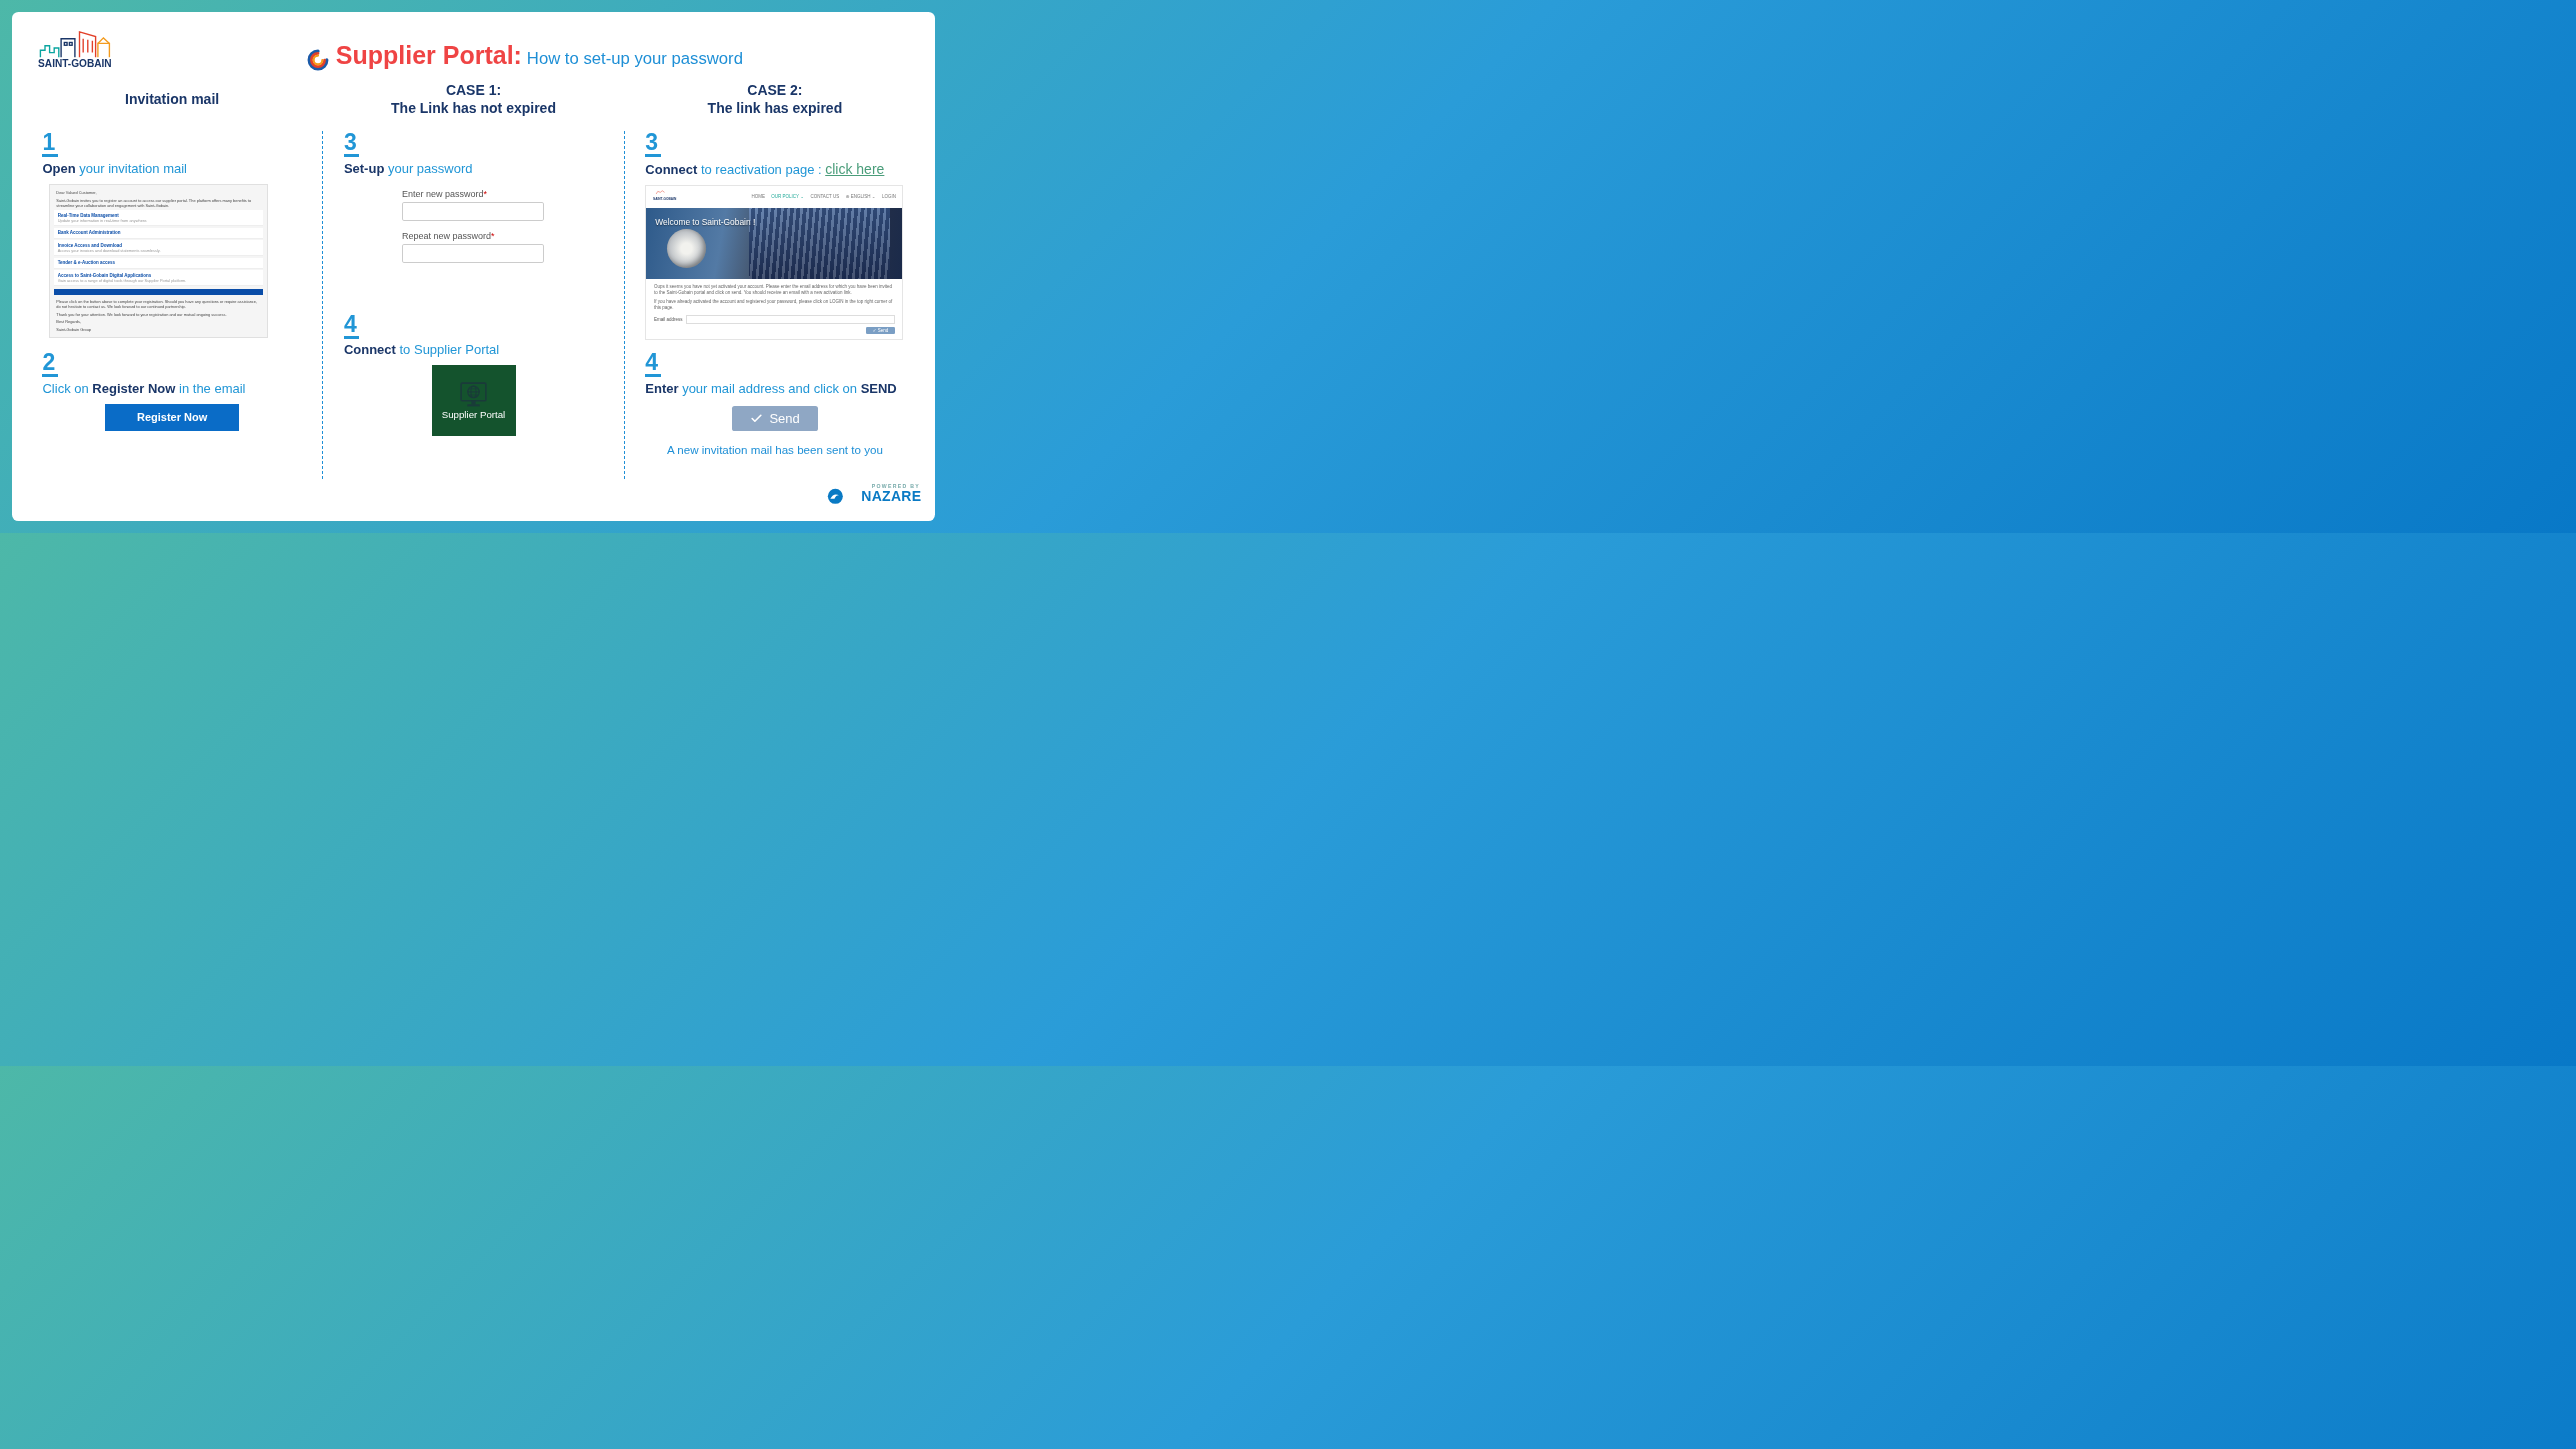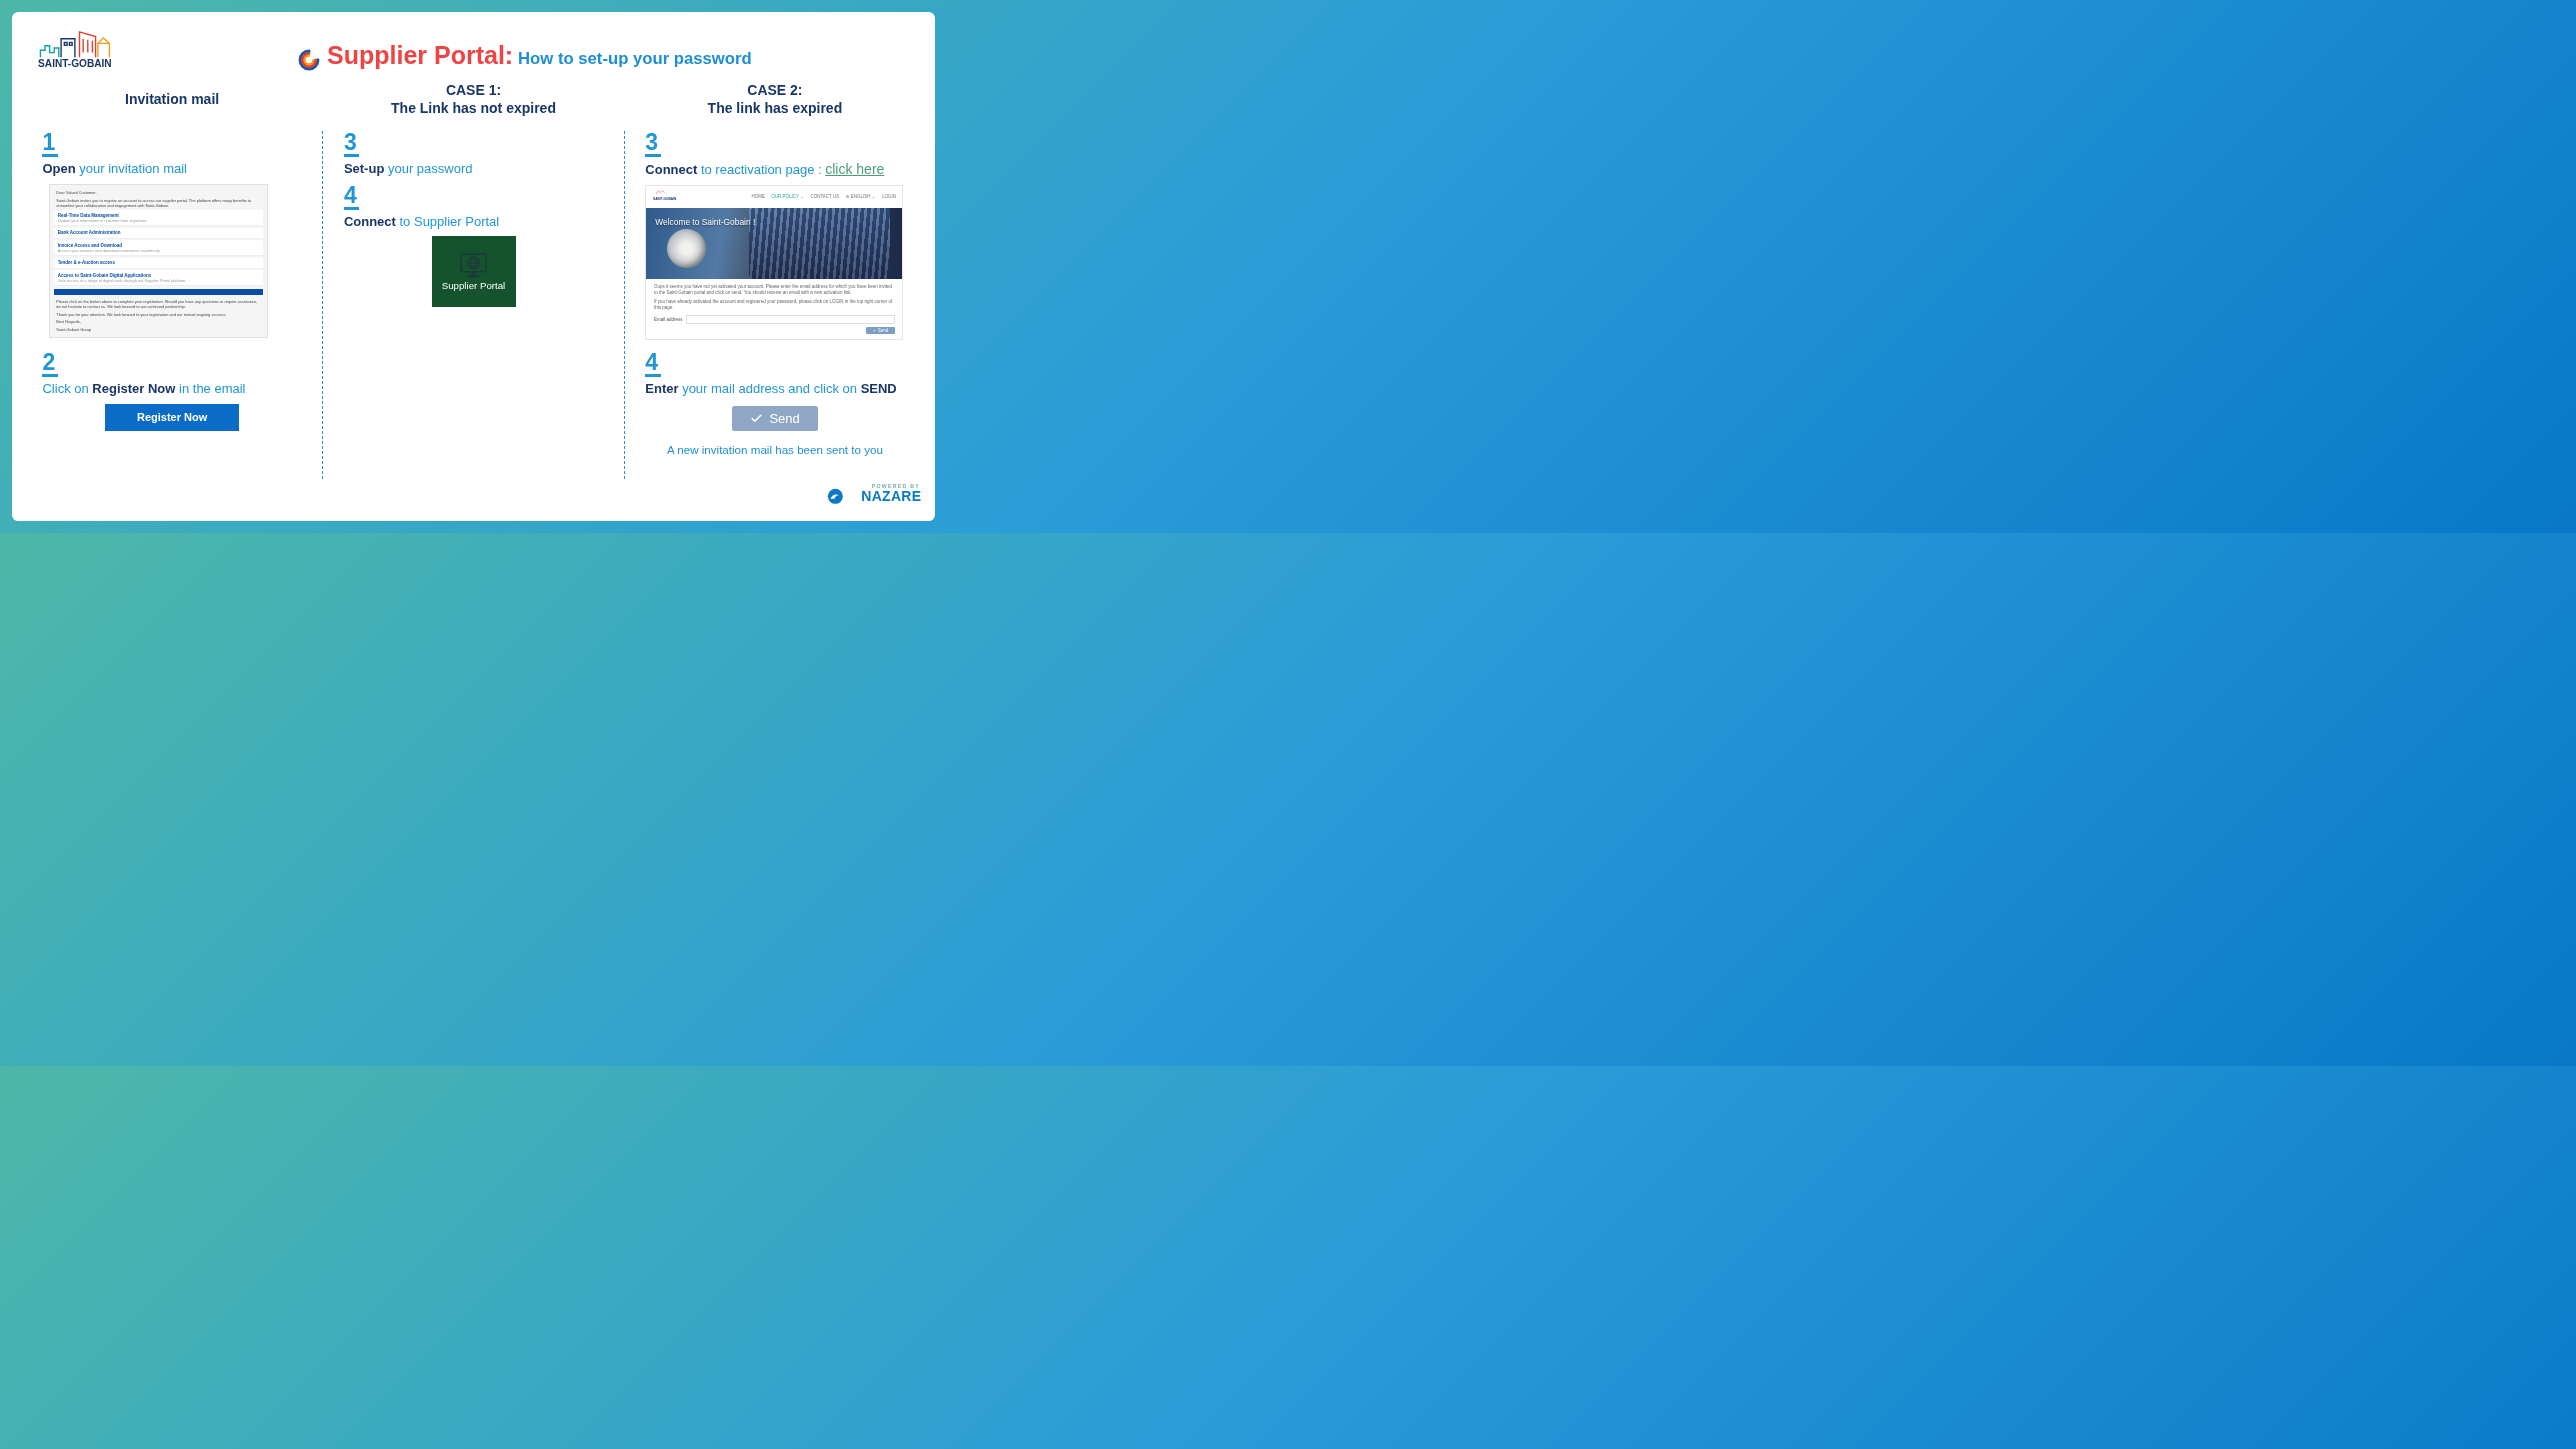--- a/index.html
+++ b/index.html
@@ -16,21 +16,21 @@
     width: 100%;
     height: 100%;
     padding: 13px 19.3px;
     position: relative;
     overflow: hidden;
   }
   .header { display: flex; align-items: flex-start; margin-bottom: 6.4px; }
   .logo-sg { width: 103px; }
   .title-wrap { flex: 1; text-align: center; padding-top: 16px; }
   .title-main { font-size: 25px; font-weight: 700; color: #ef4444; display: inline; }
-  .title-sub  { font-size: 16.7px; font-weight: 700; color: #1e8fd6; display: inline; margin-left: 2px; }
+  .title-sub  { font-size: 16.7px; font-weight: 400; color: #1e8fd6; display: inline; margin-left: 2px; }
   .swirl-icon { display:inline-block; vertical-align:middle; margin-right:3.9px; }
 
   .columns { display: flex; gap: 9px; margin-top: 6.4px; }
   .col { flex: 1; padding: 0 11.6px; position: relative; }
   .divider {
     border-left: 1.9px dashed #1e8fd6;
     height: 348px;
     align-self: flex-start;
     margin-top: 52px;
   }
@@ -189,20 +189,26 @@
     <div class="col">
       <div class="col-title">
         <span>CASE 1:</span>
         <span>The Link has not expired</span>
       </div>
 
       <div>
         <div class="step-num">3</div>
         <div class="step-line">
           <span class="bold">Set-up</span><span> your password</span>
+        </div>
+        <div class="pwd-form">
+          <label><span>Enter new password</span><span class="star">*</span></label>
+          <input type="password" style="">
+          <label><span>Repeat new password</span><span class="star">*</span></label>
+          <input type="password" style="">
         </div>
       </div>
 
       <div>
         <div class="step-num">4</div>
         <div class="step-line">
           <span class="bold">Connect</span><span> to Supplier Portal</span>
         </div>
         <div class="portal-tile">
           <svg width="31" height="28" viewBox="0 0 60 54">

